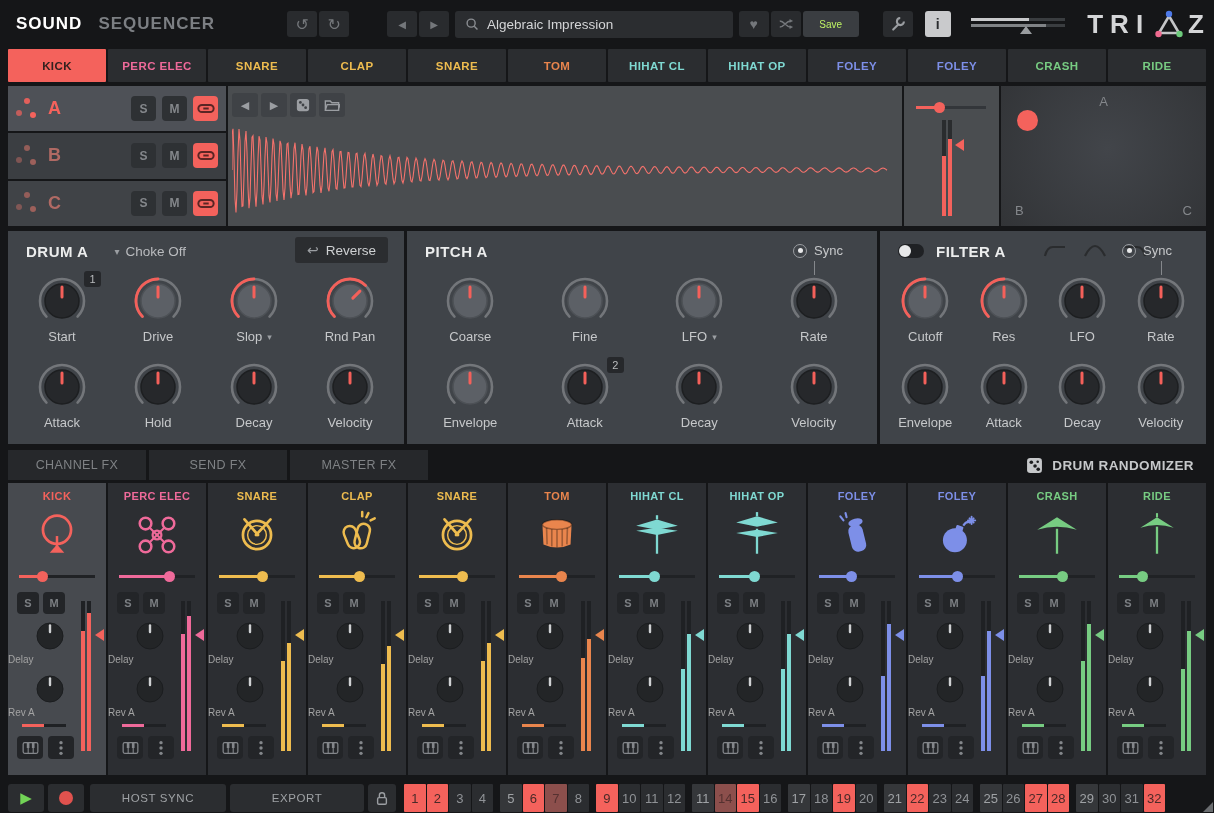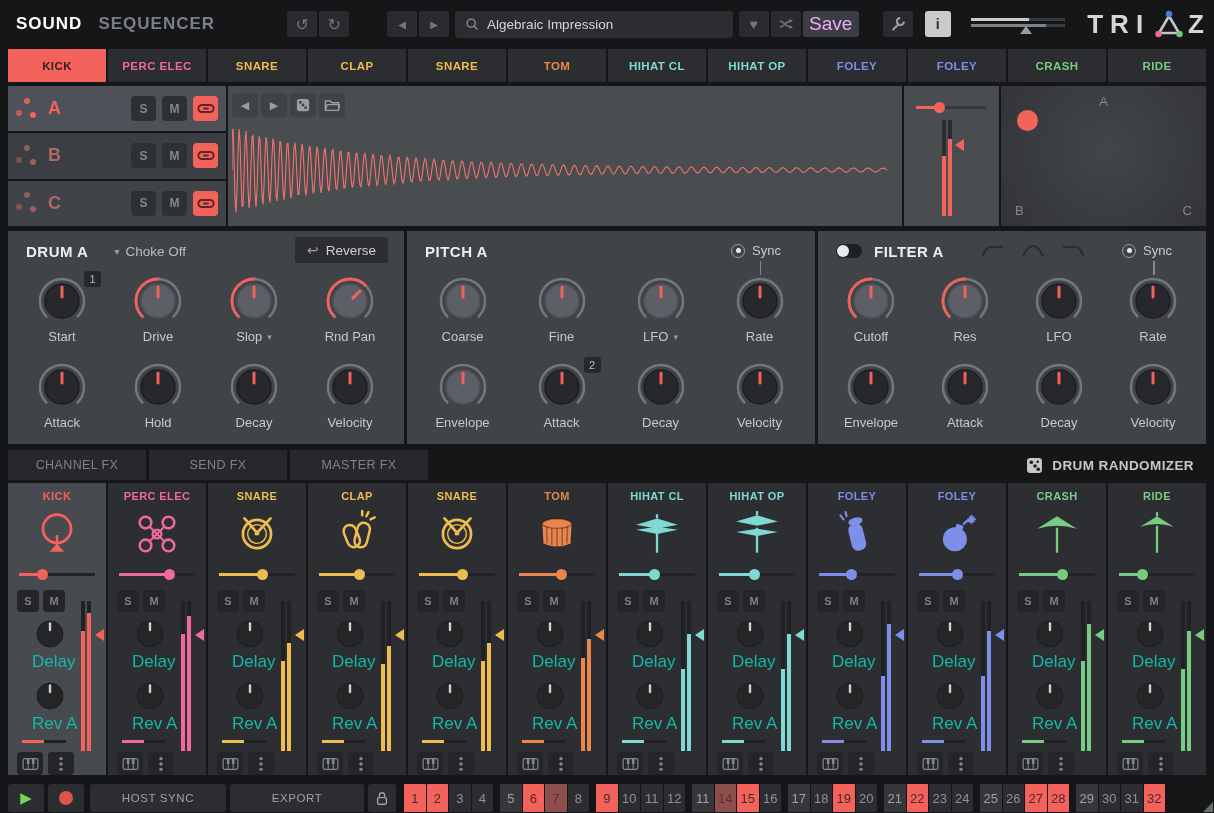--- a/index.html
+++ b/index.html
@@ -8,21 +8,21 @@
   
   .topbar{height:48px;display:flex;align-items:center;padding:0 10px;gap:6px;justify-content:space-between;}
   .brand1{font-size:17px;font-weight:bold;color:#fff;letter-spacing:1px;margin-left:6px;}
   .brand2{font-size:17px;font-weight:bold;color:#7c7f83;letter-spacing:1px;margin-left:10px;}
   .tbtn{height:26px;min-width:30px;display:flex;align-items:center;justify-content:center;
         background:#292b2e;border-radius:3px;color:#74777b;font-size:14px;cursor:default;}
   .tbtn svg{display:block}
   .grp{display:flex;gap:2px;}
   .tb-search{height:27px;width:300px;background:#2b2d30;border-radius:3px;display:flex;align-items:center;
              gap:8px;padding:0 10px;color:#d4d5d7;font-size:13.5px;}
-  .save{width:56px;background:#3a3d41;color:#f0abfc;font-size:19px;}
+  .save{width:56px;background:#3a3d41;color:#bef264;font-size:10px;}
   .info{background:#c9cacc;color:#2a2c2e;font-weight:bold;width:26px;min-width:26px;font-size:14px;}
   .mvol{position:relative;width:110px;height:20px;margin:0 14px;}
   .mvol .l1{position:absolute;left:0;top:4px;height:3px;width:100%;background:#3a3d40;}
   .mvol .l1f{position:absolute;left:0;top:4px;height:3px;background:#c8c9cb;}
   .mvol .l2{position:absolute;left:0;top:10px;height:3px;width:100%;background:#3a3d40;}
   .mvol .l2f{position:absolute;left:0;top:10px;height:3px;background:#808386;}
   .mvol .tri{position:absolute;top:12px;width:0;height:0;border-left:6px solid transparent;
              border-right:6px solid transparent;border-bottom:8px solid #9a9da0;transform:translateX(-6px);}
   .logo{display:flex;align-items:center;gap:4px;margin-left:2px;}
   .logo .lt{font-size:26px;font-weight:bold;letter-spacing:7px;color:#d4d5d7;}
@@ -63,21 +63,21 @@
           border-right:9px solid #f4625c;}
   .xy{width:205px;position:relative;background:radial-gradient(circle at 52% 45%,#42454a,#323437);}
   .xy span{position:absolute;color:#84878b;font-size:13px;}
   .xy .pa{top:8px;left:50%;transform:translateX(-50%);}
   .xy .pb{bottom:8px;left:14px;}
   .xy .pc{bottom:8px;right:14px;}
   .xy .dot{position:absolute;width:21px;height:21px;border-radius:50%;background:#f4625c;}
   
   .panels{display:flex;gap:3px;padding:0 8px;margin-top:5px;height:213px;}
   .panel{background:#404449;position:relative;}
-  .p1{width:396px;}.p2{width:408px;}.p3{flex:1;}
+  .p1{width:396px;}.p2{width:470px;}.p3{flex:1;}
   .phead{height:40px;display:flex;align-items:center;padding:0 18px;gap:10px;position:relative;}
   .ptitle{font-size:15px;font-weight:bold;color:#eceded;letter-spacing:.5px;}
   .choke{color:#b9bbbe;font-size:13.5px;display:flex;gap:6px;align-items:center;margin-left:16px;}
   .revbtn{position:absolute;right:16px;top:6px;height:26px;padding:0 12px;background:#2b2d30;border-radius:3px;
           color:#cfd1d3;font-size:13.5px;display:flex;align-items:center;gap:7px;}
   .syncbox{position:absolute;right:34px;top:12px;display:flex;align-items:center;gap:7px;color:#c6c8ca;font-size:13px;}
   .syncbox .rad{width:12px;height:12px;border-radius:50%;border:1.5px solid #9b9ea2;display:flex;align-items:center;justify-content:center;}
   .syncbox .rad i{width:5px;height:5px;border-radius:50%;background:#e8e9ea;}
   .ftoggle{width:26px;height:14px;border-radius:8px;background:#1f2124;position:relative;margin-right:2px;}
   .ftoggle i{position:absolute;left:1px;top:1px;width:12px;height:12px;border-radius:50%;background:#e8e9ea;}
@@ -108,21 +108,21 @@
   .ch-slider .d{position:absolute;top:0.5px;width:11px;height:11px;border-radius:50%;transform:translateX(-5px);}
   .ch-sm{display:flex;gap:4px;margin-top:10px;align-self:flex-start;margin-left:9px;}
   .smbtn{width:22px;height:22px;border-radius:4px;background:#232528;color:#7c7f83;font-size:11px;font-weight:bold;
          display:flex;align-items:center;justify-content:center;}
   .ch-meter{position:absolute;right:9px;top:118px;width:16px;height:150px;}
   .ch-meter .tr{position:absolute;top:0;width:4px;height:100%;background:#1f2124;}
   .ch-meter .fi{position:absolute;bottom:0;width:4px;}
   .ch-meter .mk{position:absolute;right:-7px;top:28px;width:0;height:0;border-top:6px solid transparent;
                 border-bottom:6px solid transparent;border-right:9px solid #fff;}
   .ch-knob{margin-top:6px;align-self:flex-start;margin-left:26px;}
-  .ch-klabel{font-size:17px;color:#14b8a6;align-self:flex-start;margin-left:24px;margin-top:-2px;}
+  .ch-klabel{font-size:10px;color:#a3a3a3;align-self:flex-start;margin-top:-2px;}
   .ch-minibar{width:44px;height:3px;background:#1f2124;margin-top:6px;align-self:flex-start;margin-left:14px;position:relative;}
   .ch-minibar i{position:absolute;left:0;top:0;height:3px;display:block;}
   .ch-bottom{display:flex;gap:5px;align-self:flex-start;margin-left:9px;margin-top:9px;}
   .bbtn{width:26px;height:23px;border-radius:4px;background:#232528;display:flex;align-items:center;justify-content:center;}
   
   .transport{height:38px;display:flex;align-items:center;gap:4px;padding:4px 8px 0 8px;}
   .tpbtn{height:28px;background:#2b2d30;border-radius:3px;display:flex;align-items:center;justify-content:center;}
   .play{width:36px;}.rec{width:36px;}
   .wide{padding:0 24px;color:#9fa2a5;font-size:11.5px;font-weight:normal;letter-spacing:.6px;}
   .lockb{width:28px;}

